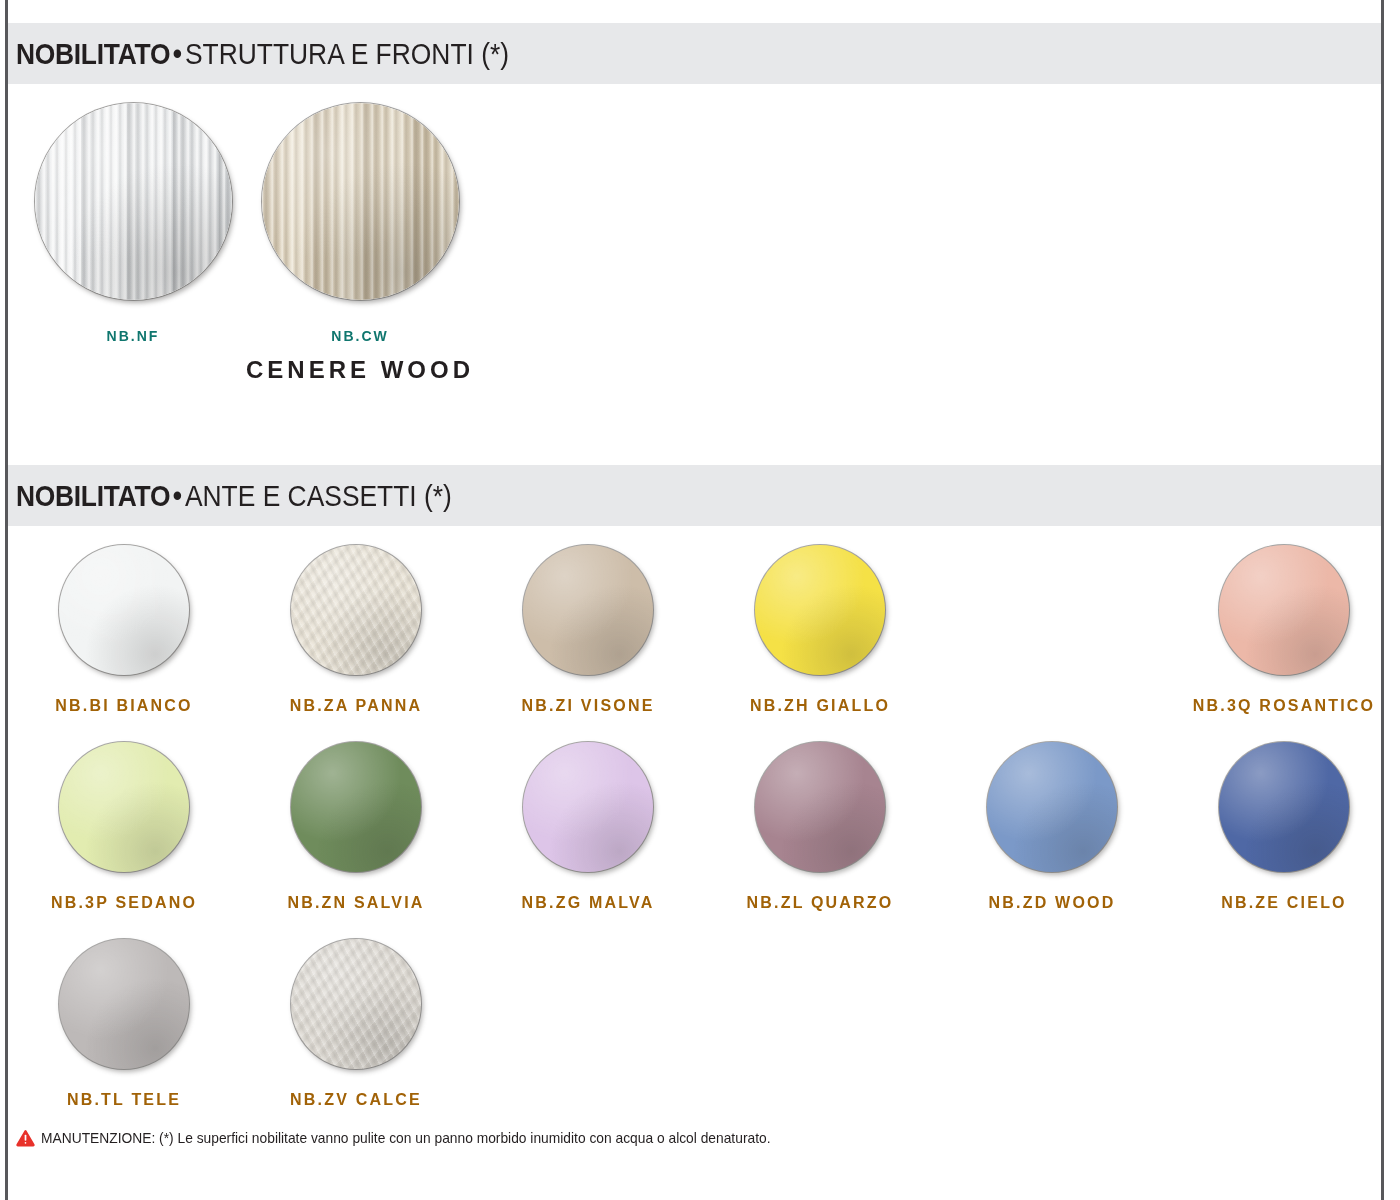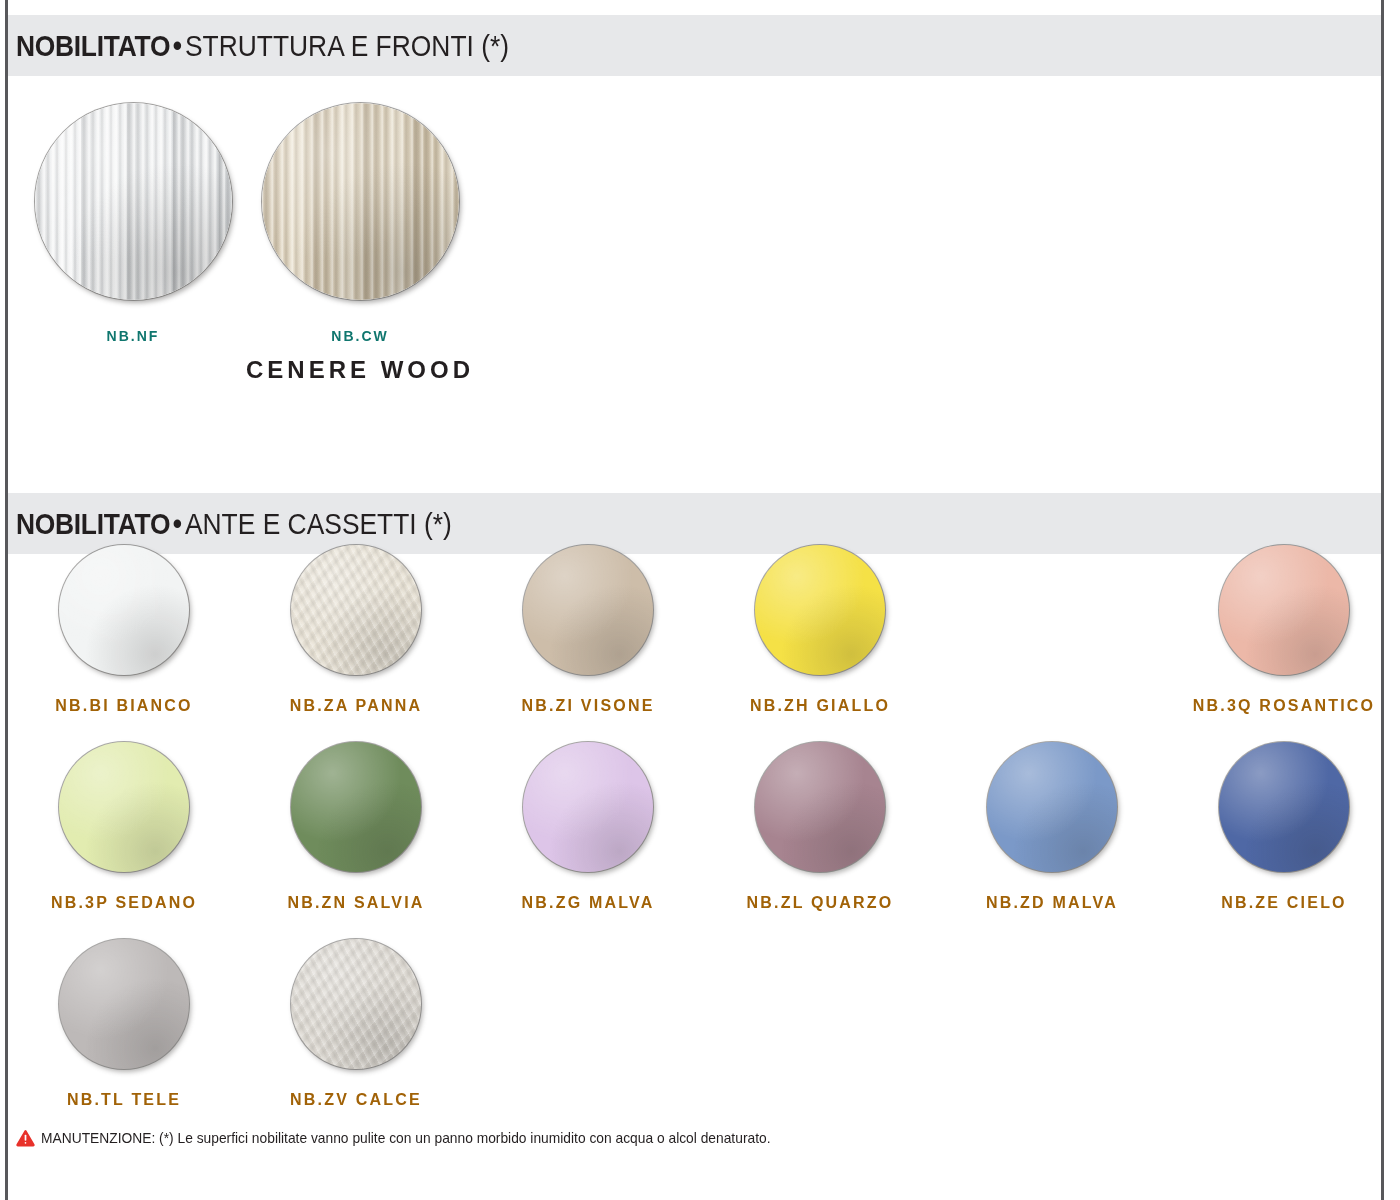--- a/index.html
+++ b/index.html
@@ -66,22 +66,22 @@
   }
   .band-title .dot {
     font-weight: 700;
     padding: 0 3px;
   }
   .band-title .light {
     font-weight: 400;
     letter-spacing: 0px;
   }
 
-  #band-struttura { top: 15px; }
-  #band-ante      { top: 465px; margin-top: 28px; }
+  #band-struttura { top: 23px; }
+  #band-ante      { top: 465px; }
 
   
   .wood-row {
     position: absolute;
     top: 103px;
     left: 0;
     width: 1373px;
   }
   .wood-item {
     position: absolute;
@@ -362,21 +362,21 @@
         <div class="swatch-cell c3">
           <div class="swatch-disc" style="background-color: rgb(167, 132, 144);">
               <div class="sheen"></div>
             </div>
           <div class="swatch-label">NB.ZL QUARZO</div>
         </div>
         <div class="swatch-cell c4">
           <div class="swatch-disc" style="background-color: rgb(123, 153, 200);">
               <div class="sheen"></div>
             </div>
-          <div class="swatch-label">NB.ZD MALVA</div>
+          <div class="swatch-label">NB.ZD WOOD</div>
         </div>
         <div class="swatch-cell c5">
           <div class="swatch-disc" style="background-color: rgb(79, 104, 165);">
               <div class="sheen"></div>
             </div>
           <div class="swatch-label">NB.ZE CIELO</div>
         </div>
       </div>
 
       <div class="swatch-row">

